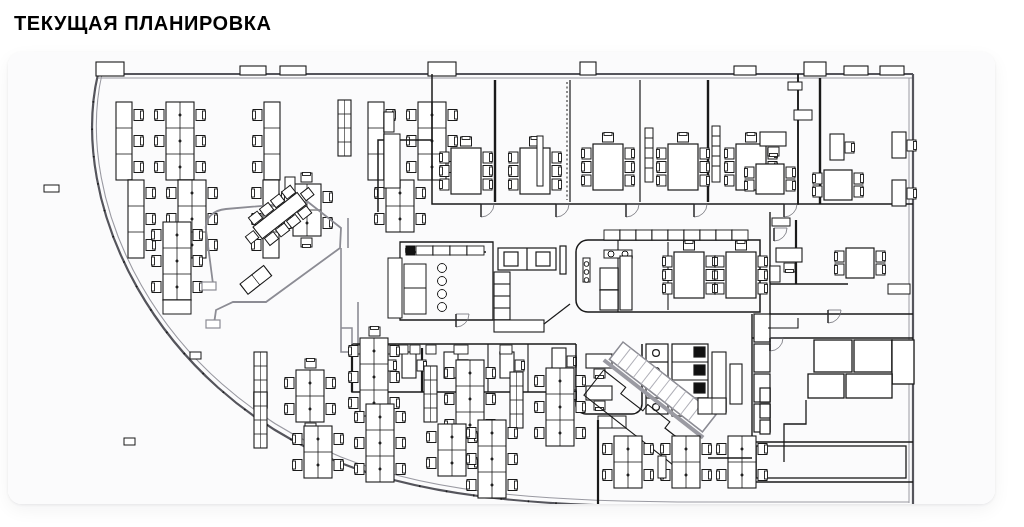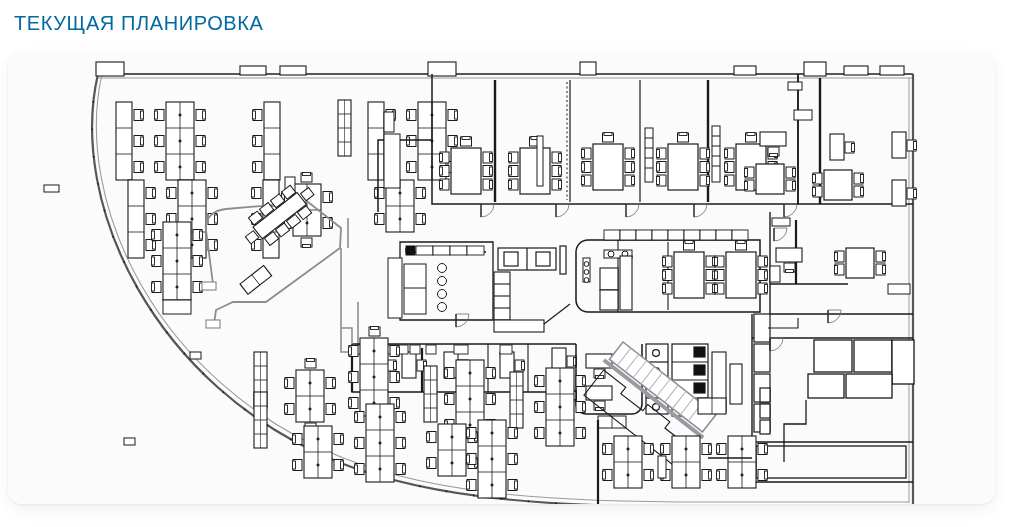--- a/index.html
+++ b/index.html
@@ -8,22 +8,22 @@
     background:#ffffff;
     font-family:"Liberation Sans","DejaVu Sans",sans-serif;
     overflow:hidden;
     position:relative;
   }
   #page-title{
     position:absolute;
     left:14px;top:12px;
     font-size:20px;
     letter-spacing:0.6px;
-    font-weight:400;
-    color:#0369a1;
+    font-weight:700;
+    color:#000000;
     text-transform:uppercase;
     white-space:nowrap;
   }
   #plan-card{
     position:absolute;
     left:8px;top:52px;
     width:987px;height:452px;
     background:#ffffff;
     border-radius:14px;
     box-shadow:0 1px 3px rgba(20,20,30,.07), 0 6px 18px rgba(20,20,30,.05);

